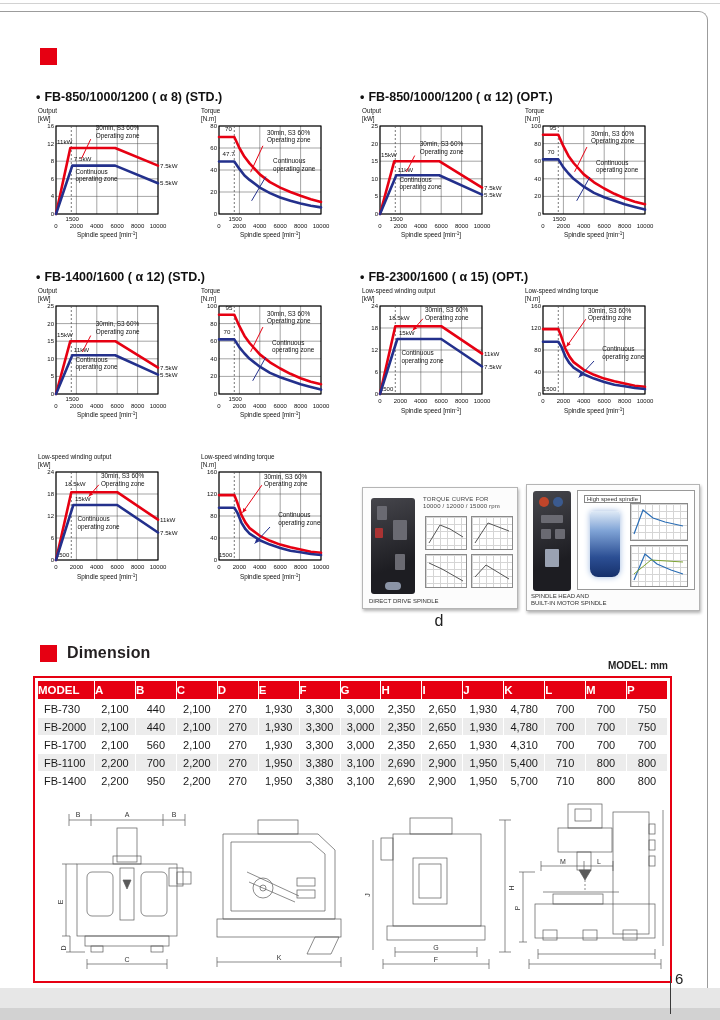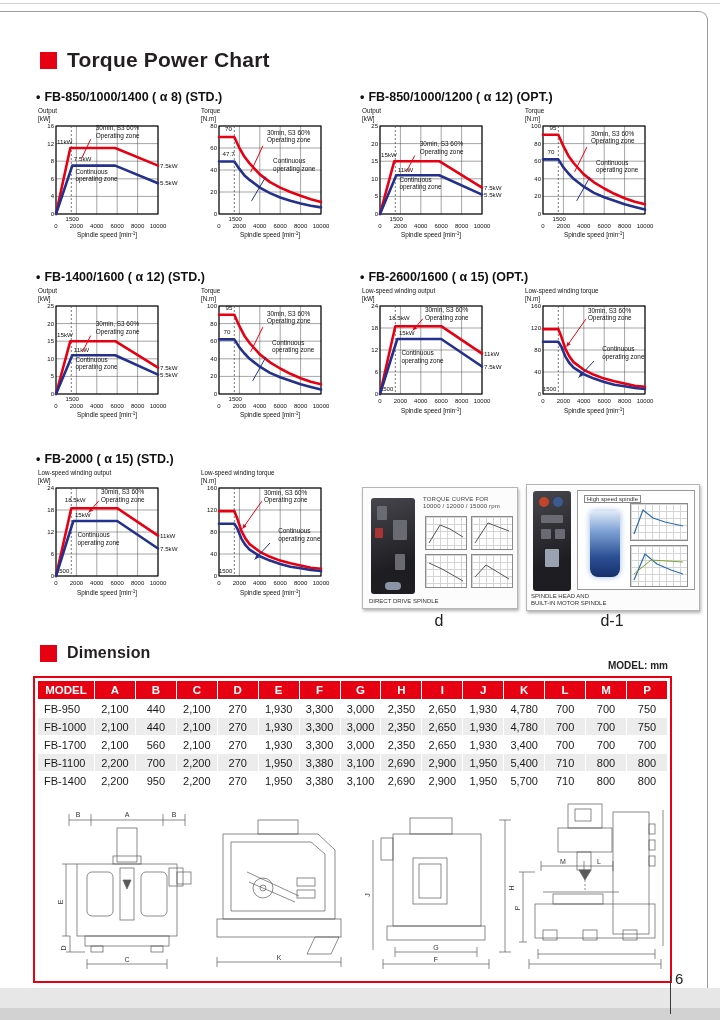--- a/index.html
+++ b/index.html
@@ -51,44 +51,43 @@
   .photo-label{position:absolute;font-size:16px;color:#222;text-align:center}
   .subbox{position:absolute;border:1px solid #999;background:#fff}
   .hsslabel{position:absolute;font-size:6px;color:#333;border:1px solid #888;padding:0 2px;background:#fff}
   .spindle{position:absolute;border-radius:4px 4px 8px 8px;
            background:linear-gradient(180deg,#dfeaf6 0%,#7fa3d6 30%,#2c4f94 70%,#16306b 100%);box-shadow:0 0 6px #9db8e0}
   .panel-dot{position:absolute;border-radius:50%}
 
   
   .redbox{position:absolute;left:33px;top:676px;width:635px;height:303px;border:2px solid #e60012;background:#fff}
   .dim-table{border-collapse:separate;border-spacing:1px;table-layout:fixed;width:631px;margin:2px;font-size:11px}
-  .dim-table th{background:#e60012;color:#fff;font-weight:bold;height:18px;font-size:11.5px;padding:0;text-align:center}
+  .dim-table th{background:#e60012;color:#fff;font-weight:bold;height:18px;font-size:11.5px;padding:0;text-align:left}
   .dim-table td{text-align:center;height:17px;background:#fff;color:#1a1a1a;padding:0}
   .dim-table tr.alt td{background:#ececec}
   .dim-table .mcol{width:56px}
   .dim-table td.mcol{text-align:left;padding-left:6px}
   .dwg{position:absolute}
   .dwg line,.dwg rect,.dwg path,.dwg polygon,.dwg circle,.dwg polyline{stroke:#5a5a5a;stroke-width:.7;fill:none}
   .dwg .fill{fill:#5a5a5a}
   .dwg text{font-size:7px;fill:#333}
   #dwg1{left:22px;top:128px}#dwg2{left:168px;top:126px}#dwg3{left:330px;top:122px}#dwg4{left:478px;top:118px}
 </style>
 </head>
 <body>
 
 <div class="topline"></div>
 <div class="frame"></div>
 
 <div class="sec-head" id="torque-head">
   <span class="redsq"></span>
-  <span class="sec-title">Torque Power Chart</span>
 </div>
 
 <div class="group" id="g1">
-  <div class="ghead"><span class="bullet">•</span><span>FB-850/1000/1400 ( α 8) (STD.)</span></div>
+  <div class="ghead"><span class="bullet">•</span><span>FB-850/1000/1200 ( α 8) (STD.)</span></div>
   <div class="charts-row">
     <div class="chart-box"><svg width="163" height="136">
           <text x="2" y="7" class="ct">Output</text>
           <text x="2" y="15" class="ct">[kW]</text>
           <line x1="20" y1="108" x2="122" y2="108" class="gl"></line>
           <text x="18" y="110" class="tk" text-anchor="end">0</text>
           <line x1="20" y1="90.4" x2="122" y2="90.4" class="gl"></line>
           <text x="18" y="92.4" class="tk" text-anchor="end">4</text>
           <line x1="20" y1="72.8" x2="122" y2="72.8" class="gl"></line>
           <text x="18" y="74.8" class="tk" text-anchor="end">6</text>
@@ -345,21 +344,21 @@
           <line x1="63.9" y1="41.1" x2="51.6" y2="65.8" stroke="#e60012" stroke-width="1"></line>
           <text x="73.0" y="58.7" class="an">Continuous</text>
           <text x="73.0" y="66.1" class="an">operating zone</text>
           <line x1="66.9" y1="71.0" x2="53.7" y2="94.8" stroke="#23308c" stroke-width="1"></line>
           <text x="71" y="131" class="ax" text-anchor="middle">Spindle speed [min<tspan dy="-2.5" font-size="4.6">-1</tspan><tspan dy="2.5">]</tspan></text>
         </svg></div>
   </div>
 </div>
 
 <div class="group" id="g4">
-  <div class="ghead"><span class="bullet">•</span><span>FB-2600/1600 ( α 15) (OPT.)</span></div>
+  <div class="ghead"><span class="bullet">•</span><span>FB-2300/1600 ( α 15) (OPT.)</span></div>
   <div class="charts-row">
     <div class="chart-box"><svg width="163" height="136">
           <text x="2" y="7" class="ct">Low-speed winding output</text>
           <text x="2" y="15" class="ct">[kW]</text>
           <line x1="20" y1="108" x2="122" y2="108" class="gl"></line>
           <text x="18" y="110" class="tk" text-anchor="end">0</text>
           <line x1="20" y1="86" x2="122" y2="86" class="gl"></line>
           <text x="18" y="88" class="tk" text-anchor="end">6</text>
           <line x1="20" y1="64" x2="122" y2="64" class="gl"></line>
           <text x="18" y="66" class="tk" text-anchor="end">12</text>
@@ -433,21 +432,20 @@
           <text x="79.2" y="65.1" class="an">Continuous</text>
           <text x="79.2" y="72.5" class="an">operating zone</text>
           <line x1="71.0" y1="75.0" x2="55.7" y2="91.5" stroke="#23308c" stroke-width="1"></line>
           <polygon points="55.699999999999996,91.5 57.3,86.8 60.2,89.6" fill="#23308c"></polygon>
           <text x="71" y="127" class="ax" text-anchor="middle">Spindle speed [min<tspan dy="-2.5" font-size="4.6">-1</tspan><tspan dy="2.5">]</tspan></text>
         </svg></div>
   </div>
 </div>
 
 <div class="group" id="g5">
-  <div class="ghead"><span class="bullet">•</span><span>FB-2000 ( α 15) (STD.)</span></div>
   <div class="charts-row">
     <div class="chart-box"><svg width="163" height="136">
           <text x="2" y="7" class="ct">Low-speed winding output</text>
           <text x="2" y="15" class="ct">[kW]</text>
           <line x1="20" y1="108" x2="122" y2="108" class="gl"></line>
           <text x="18" y="110" class="tk" text-anchor="end">0</text>
           <line x1="20" y1="86" x2="122" y2="86" class="gl"></line>
           <text x="18" y="88" class="tk" text-anchor="end">6</text>
           <line x1="20" y1="64" x2="122" y2="64" class="gl"></line>
           <text x="18" y="66" class="tk" text-anchor="end">12</text>
@@ -574,21 +572,20 @@
       <div class="spindle" style="left:12px;top:20px;width:30px;height:66px"></div>
       <div class="thumb" style="left:52px;top:12px;width:56px;height:36px"><svg width="56" height="36">
             <polyline points="3,30 12,6 22,14 34,18 52,22" fill="none" stroke="#2a6db5" stroke-width="1.2"></polyline>
           </svg></div>
     <div class="thumb" style="left:52px;top:54px;width:56px;height:40px"><svg width="56" height="40">
             <polyline points="3,34 14,8 26,18 40,24 52,28" fill="none" stroke="#2a6db5" stroke-width="1.2"></polyline>
             <polyline points="3,28 20,14 52,16" fill="none" stroke="#7ba22f" stroke-width="1"></polyline>
           </svg></div>
     </div>
   </div>
-  <div class="photo-label" style="left:168px;top:128px;width:172px">d-1</div>
 </div>
 
 <div class="sec-head" id="dim-head">
   <span class="redsq"></span>
   <span class="sec-title">Dimension</span>
 </div>
 <div class="unit">MODEL: mm</div>
 
 <div class="redbox">
   <table class="dim-table">
@@ -604,38 +601,38 @@
           <th>G</th>
           <th>H</th>
           <th>I</th>
           <th>J</th>
           <th>K</th>
           <th>L</th>
           <th>M</th>
           <th>P</th>
         </tr>
         <tr class="">
-          <td class="mcol">FB-950</td>
+          <td class="mcol">FB-730</td>
           <td>2,100</td>
           <td>440</td>
           <td>2,100</td>
           <td>270</td>
           <td>1,930</td>
           <td>3,300</td>
           <td>3,000</td>
           <td>2,350</td>
           <td>2,650</td>
           <td>1,930</td>
           <td>4,780</td>
           <td>700</td>
           <td>700</td>
           <td>750</td>
         </tr>
         <tr class="alt">
-          <td class="mcol">FB-1000</td>
+          <td class="mcol">FB-2000</td>
           <td>2,100</td>
           <td>440</td>
           <td>2,100</td>
           <td>270</td>
           <td>1,930</td>
           <td>3,300</td>
           <td>3,000</td>
           <td>2,350</td>
           <td>2,650</td>
           <td>1,930</td>
@@ -649,21 +646,21 @@
           <td>2,100</td>
           <td>560</td>
           <td>2,100</td>
           <td>270</td>
           <td>1,930</td>
           <td>3,300</td>
           <td>3,000</td>
           <td>2,350</td>
           <td>2,650</td>
           <td>1,930</td>
-          <td>3,400</td>
+          <td>4,310</td>
           <td>700</td>
           <td>700</td>
           <td>700</td>
         </tr>
         <tr class="alt">
           <td class="mcol">FB-1100</td>
           <td>2,200</td>
           <td>700</td>
           <td>2,200</td>
           <td>270</td>

